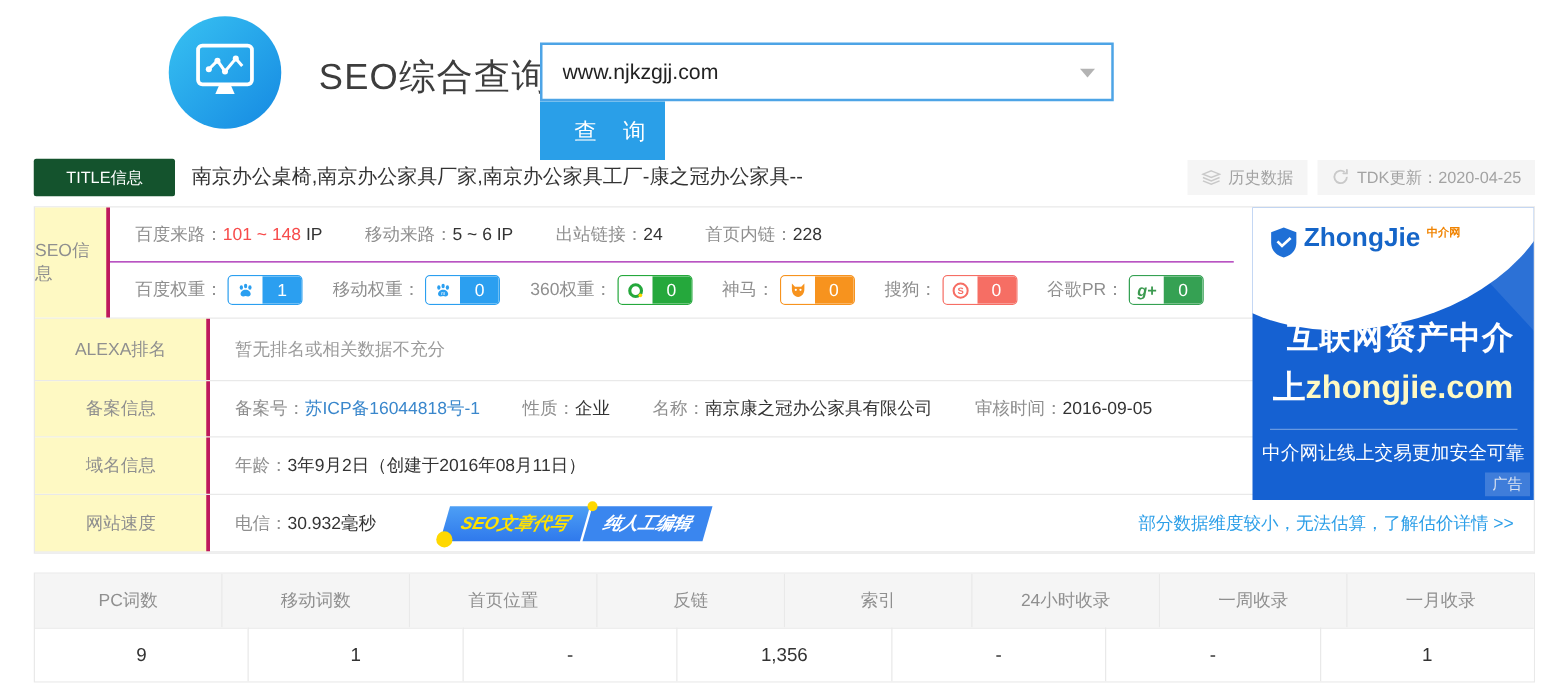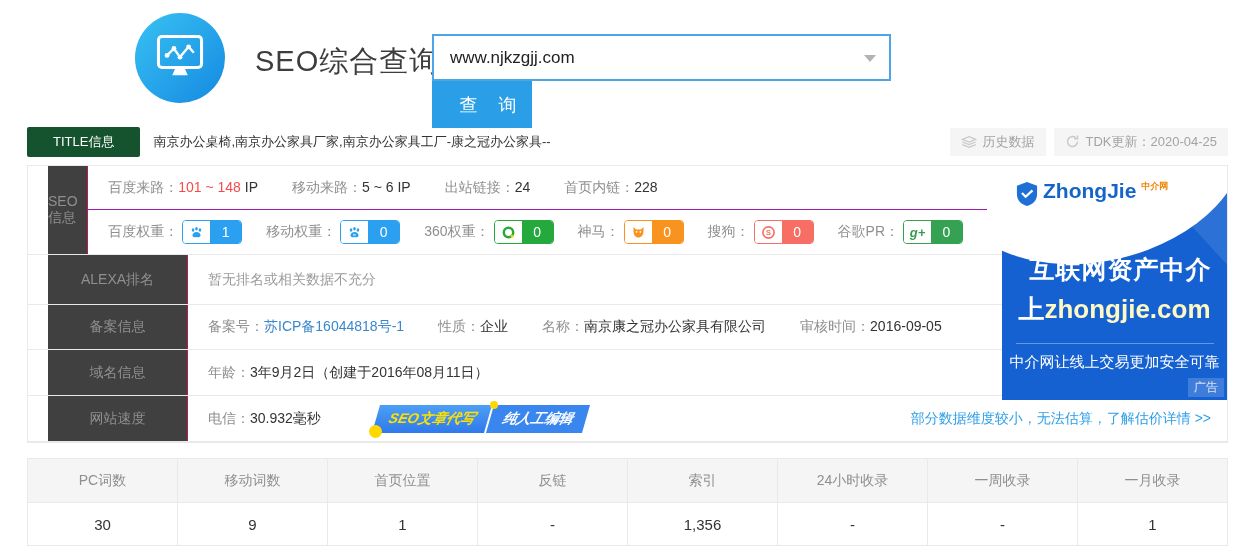--- a/index.html
+++ b/index.html
@@ -17,31 +17,31 @@
                   font-size:17px; color:#222; outline:none; font-family:inherit; }
   .caret { position:absolute; right:15px; top:21px; width:0; height:0;
            border:6px solid transparent; border-top:7px solid #b3b3b3; cursor:pointer; }
   .search-btn { width:100px; height:47px; background:#2a9fe8; border:none; color:#fff;
                 font-size:18px; letter-spacing:8px; padding-left:20px; cursor:pointer; font-family:inherit; }
 
   
   .title-bar { position:absolute; left:27px; top:127px; width:1201px; height:29px;
                display:flex; align-items:center; }
   .title-badge { background:#14532d; color:#fff; font-size:13px; padding:6px 26px; border-radius:2px; }
-  .site-title { margin-left:13px; font-size:13px; color:#333; }
+  .site-title { margin-left:13px; font-size:16px; color:#333; }
   .tb-right { margin-left:auto; display:flex; gap:8px; }
   .pill { background:#f5f5f5; color:#a3a3a3; font-size:13px; padding:5px 11px;
           display:flex; align-items:center; gap:6px; cursor:pointer; }
 
   
   .info-table { position:absolute; left:27px; top:165px; width:1201px; border:1px solid #e9e9e9; background:#fff; }
   .irow { display:flex; border-bottom:1px solid #e9e9e9; }
   .irow:last-child { border-bottom:none; }
-  .ilabel { width:140px; background:#404040; color:#8f8f8f; font-size:14px;
-            display:flex; align-items:center; justify-content:center; border-right:1px solid #be185d;margin-left:20px; }
+  .ilabel { width:140px; background:#fef9c3; color:#8f8f8f; font-size:14px;
+            display:flex; align-items:center; justify-content:center; border-right:3px solid #be185d; }
   .icontent { flex:1; padding-left:20px; display:flex; align-items:center; font-size:14px; color:#333; }
   .pad-ad { padding-right:240px; }
   .h-alexa { height:50px; } .h-beian { height:45px; } .h-domain { height:46px; } .h-speed { height:46px; }
   .seo-content { flex:1; display:flex; flex-direction:column; }
   .subrow { height:44px; display:flex; align-items:center; padding-left:20px; font-size:14px; color:#333; }
   .subrow:first-child { border-bottom:1px solid #a21caf; }
   .lbl { color:#8f8f8f; }
   .val { color:#333; }
   .red { color:#f74b4b; }
   .gap { margin-right:34px; white-space:nowrap; }
@@ -309,21 +309,20 @@
       <div class="scell">PC词数</div>
       <div class="scell">移动词数</div>
       <div class="scell">首页位置</div>
       <div class="scell">反链</div>
       <div class="scell">索引</div>
       <div class="scell">24小时收录</div>
       <div class="scell">一周收录</div>
       <div class="scell">一月收录</div>
     </div>
     <div class="srow sval">
-      <div class="scell">30</div>
       <div class="scell">9</div>
       <div class="scell">1</div>
       <div class="scell">-</div>
       <div class="scell">1,356</div>
       <div class="scell">-</div>
       <div class="scell">-</div>
       <div class="scell">1</div>
     </div>
   </div>
 

